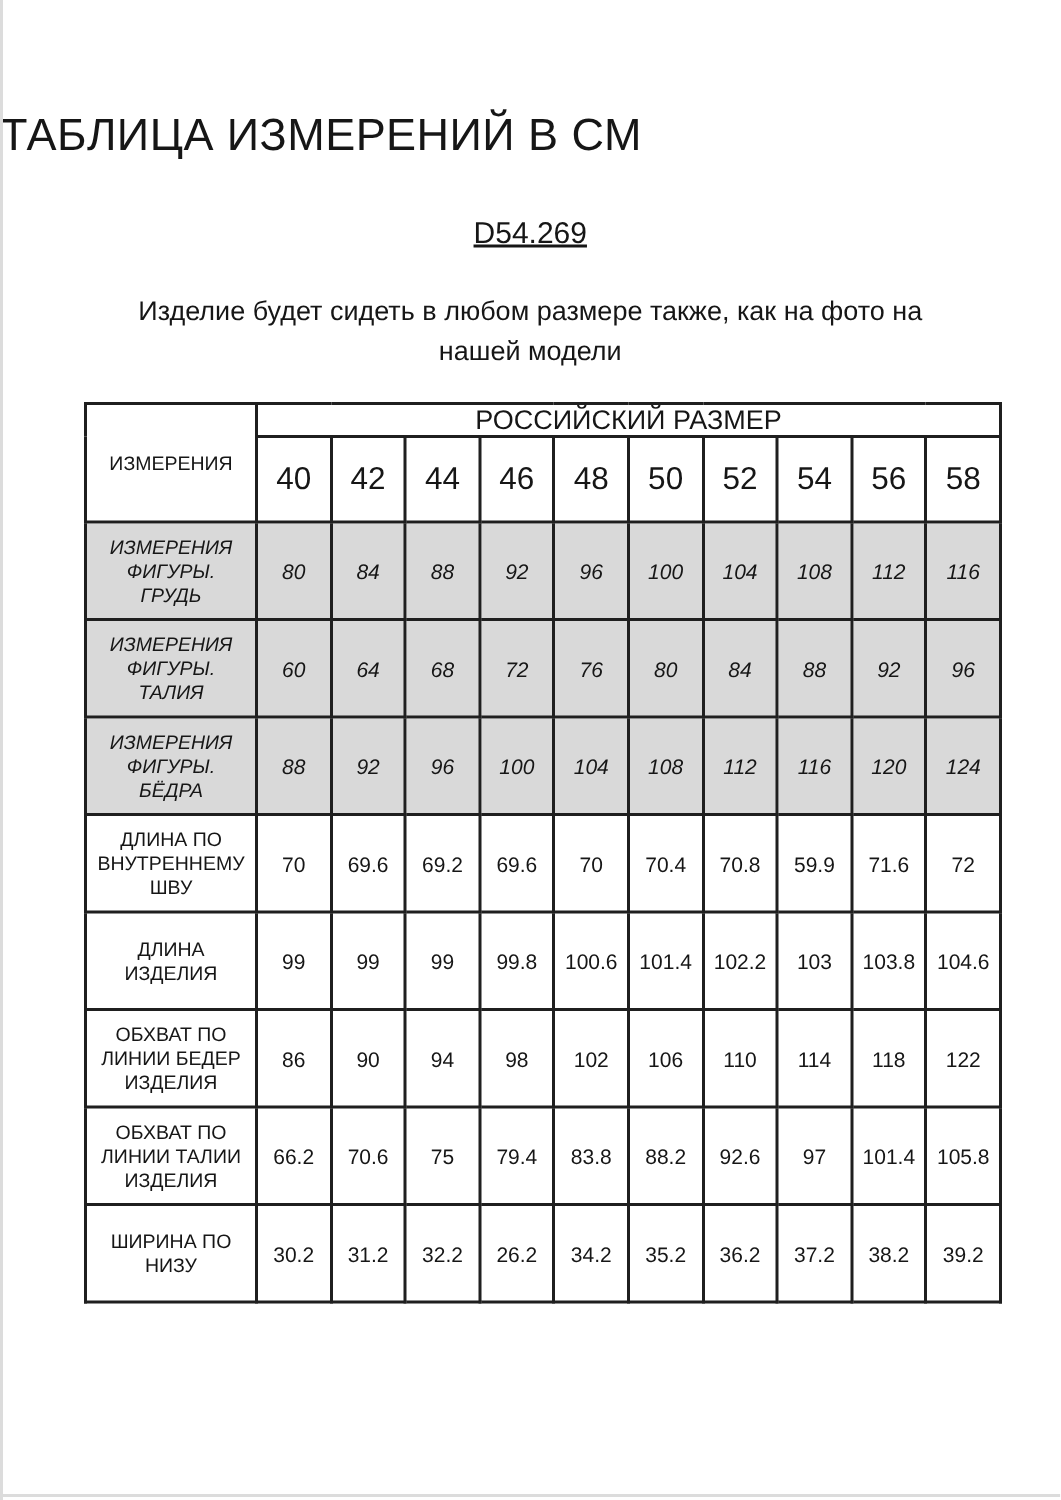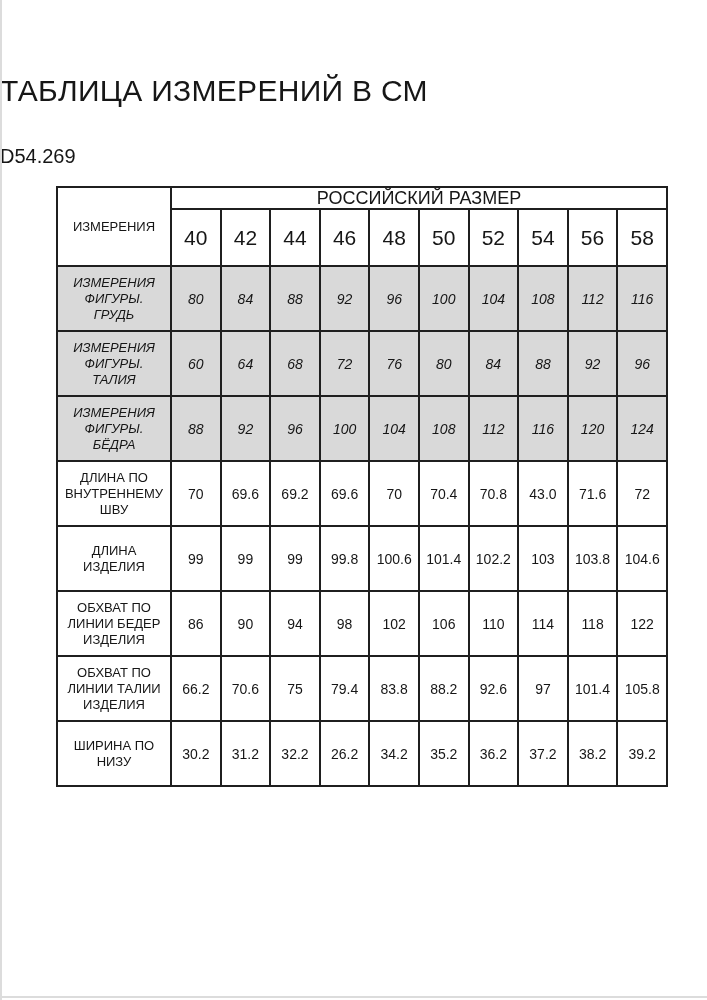--- a/index.html
+++ b/index.html
@@ -29,24 +29,25 @@
 
   .page-title {
     margin-top: 76px;
     font-size: 30px;
     font-weight: 400;
     line-height: 1;
     letter-spacing: 0.3px;
   }
   .article-number {
     margin-top: 40px;
-    text-align: left;
+    text-align: center;
     font-size: 20px;
     font-weight: 400;
     line-height: 1;
+    text-decoration: underline;
   }
   .fit-note {
     margin: 28px auto 0;
     width: 572px;
     text-align: center;
     font-size: 18px;
     line-height: 27px;
   }
   .elastane-note {
     margin-top: 15px;
@@ -100,20 +101,21 @@
 <body>
 
 <div class="page">
   <div class="edge-left"></div>
   <div class="edge-bottom"></div>
 
   <h1 class="page-title">ТАБЛИЦА ИЗМЕРЕНИЙ В СМ</h1>
 
   <div class="article-number">D54.269</div>
 
+  <p class="fit-note">Изделие будет сидеть в любом размере также, как на фото на нашей модели</p>
 
 
   <table class="size-table">
     <colgroup>
       <col style="width:114px">
       <col span="10">
     </colgroup>
     <thead>
       <tr class="group-header-row">
         <th class="corner-header" rowspan="2">ИЗМЕРЕНИЯ</th>
@@ -174,21 +176,21 @@
         </tr>
         <tr class="data-row">
           <th class="row-label">ДЛИНА ПО ВНУТРЕННЕМУ ШВУ</th>
           <td class="value-cell">70</td>
           <td class="value-cell">69.6</td>
           <td class="value-cell">69.2</td>
           <td class="value-cell">69.6</td>
           <td class="value-cell">70</td>
           <td class="value-cell">70.4</td>
           <td class="value-cell">70.8</td>
-          <td class="value-cell">43.0</td>
+          <td class="value-cell">59.9</td>
           <td class="value-cell">71.6</td>
           <td class="value-cell">72</td>
         </tr>
         <tr class="data-row">
           <th class="row-label">ДЛИНА ИЗДЕЛИЯ</th>
           <td class="value-cell">99</td>
           <td class="value-cell">99</td>
           <td class="value-cell">99</td>
           <td class="value-cell">99.8</td>
           <td class="value-cell">100.6</td>

